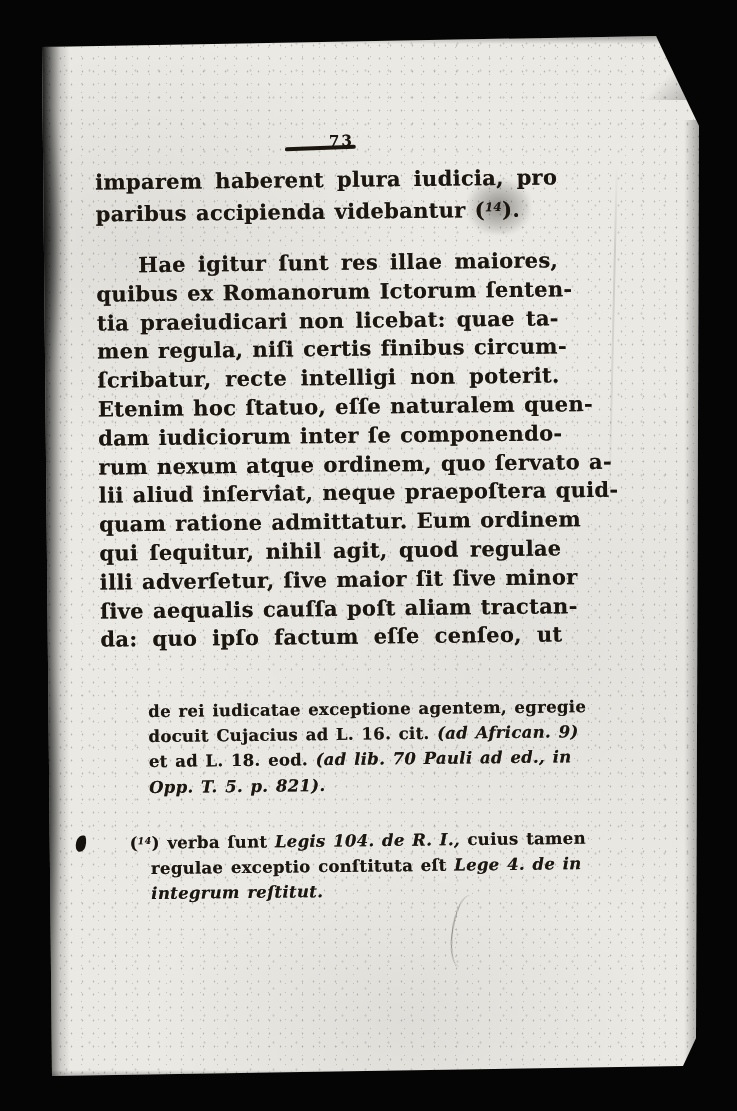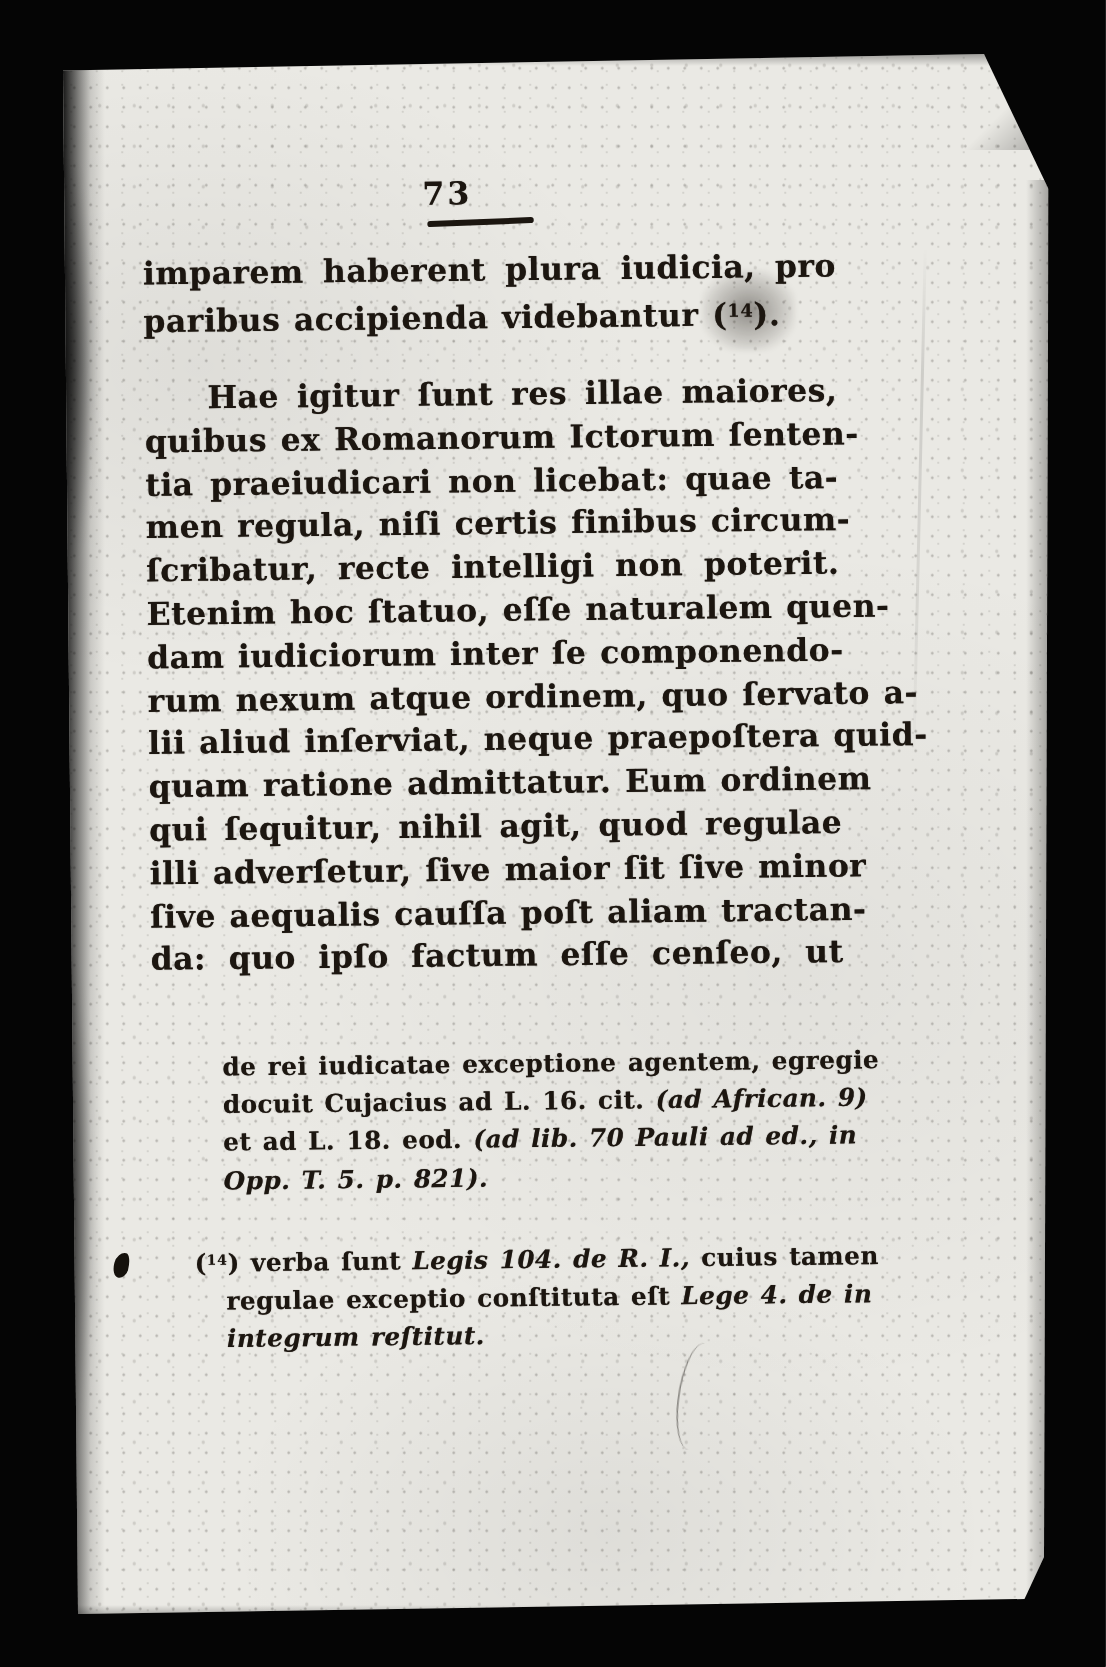--- a/index.html
+++ b/index.html
@@ -87,41 +87,41 @@
   
   .textblock{
     position:absolute;left:95px;top:0;width:462px;height:1111px;
     transform:rotate(-0.65deg);
     transform-origin:230px 160px;
     color:var(--ink);
     font-weight:700;
     text-shadow:0 0 .6px rgba(28,22,16,.65);
   }
   .pagenum{
-    position:absolute;left:187px;top:116px;width:72px;
-    text-align:left;font-size:21px;letter-spacing:2px;
+    position:absolute;left:187px;top:132px;width:72px;
+    text-align:right;font-size:15px;letter-spacing:2px;
   }
   .pagenum-rule{
     position:absolute;left:190px;top:146px;width:71px;height:4px;
     background:var(--ink);border-radius:2px;
     transform:rotate(-1.6deg);
   }
   .para{position:absolute;}
   .para-main{font-size:21px;line-height:28.8px;width:462px;left:0;}
   .para-intro{top:166px;}
   .para-body{top:249px;}
   .para-note{font-size:16.5px;line-height:25.2px;}
   .para-fncont{left:47px;top:697px;width:410px;}
   .para-fn14{left:27px;top:826px;width:426px;padding-left:21px;box-sizing:border-box;}
   .para-fn14 .line:first-child{text-indent:-21px;}
 
   .line{white-space:nowrap;letter-spacing:.3px;word-spacing:1.5px;}
   .line.j{text-align:justify;text-align-last:justify;}
   .line.indent{text-indent:42px;}
-  .sup{font-size:.56em;vertical-align:.5em;letter-spacing:.5px;}
+  .sup{font-size:.56em;vertical-align:.5em;letter-spacing:.5px;font-style:italic;}
   .i{font-style:italic;}
 </style>
 </head>
 <body>
 
 <div class="stage">
   <div class="paper">
     <div class="grain"></div>
     <div class="edge-left"></div>
     <div class="edge-left-blotch-a"></div>

